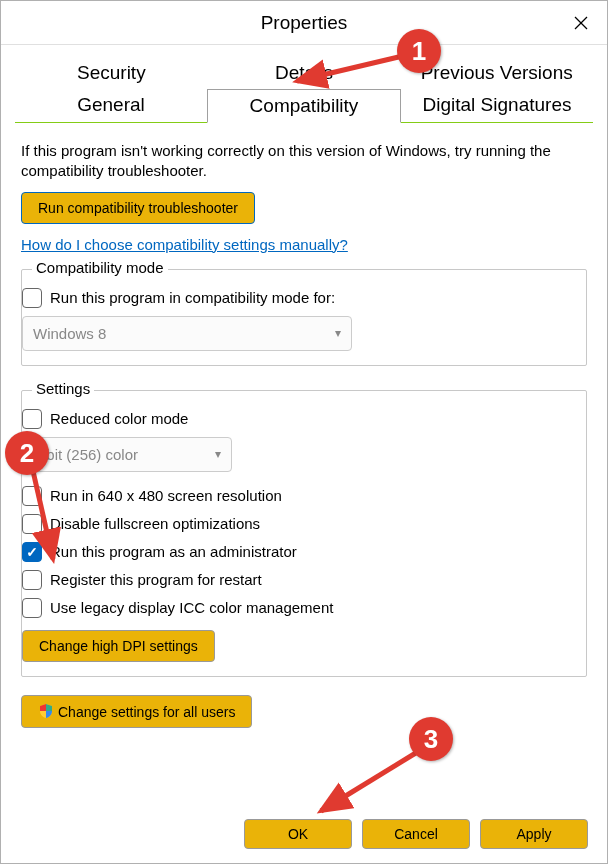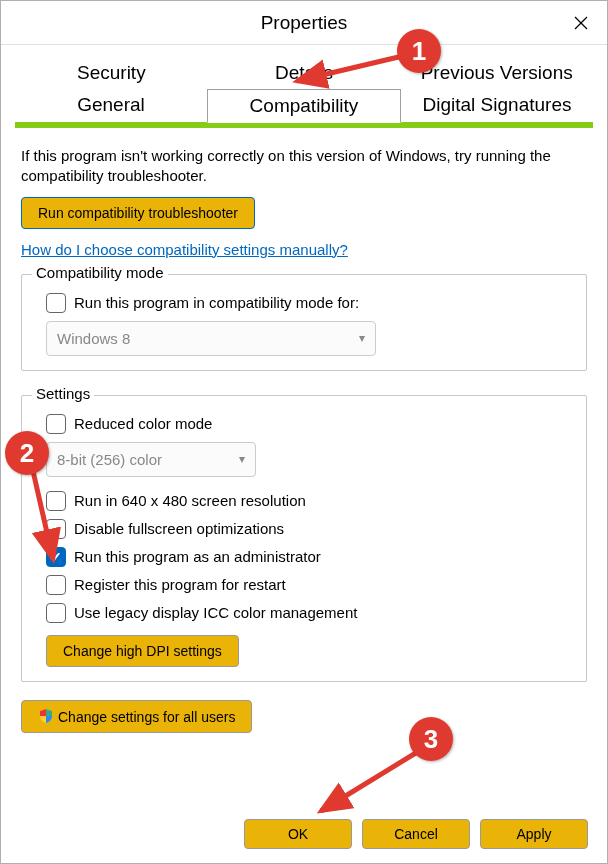--- a/index.html
+++ b/index.html
@@ -55,21 +55,21 @@
     padding: 5px 0;
     font-size: 19px;
     background: #fff;
     cursor: pointer;
     position: relative;
   }
   .tabs-row.row1 .tab {
     border-bottom: none;
   }
   .tabs-row.row2 {
-    border-bottom: 6px solid #84cc16;
+    border-bottom: 1px solid #84cc16;
   }
   .tab.active {
     background: #fff;
     border: 1px solid #a0a0a0;
     border-bottom: 1px solid #fff;
     margin-bottom: -1px;
     z-index: 2;
   }
   .content {
     padding: 18px 20px 0 20px;
@@ -95,21 +95,21 @@
     color: #0067c0;
     text-decoration: underline;
     cursor: pointer;
     display: inline-block;
     margin-top: 12px;
     margin-bottom: 16px;
   }
   .fieldset {
     border: 1px solid #c8c8c8;
     border-radius: 2px;
-    padding: 10px 12px 14px 24px;
+    padding: 10px 12px 14px 0;
     margin-bottom: 24px;
     position: relative;
   }
   .fieldset-settings {
     margin-bottom: 18px;
   }
   .legend {
     position: absolute;
     top: -11px;
     left: 10px;

